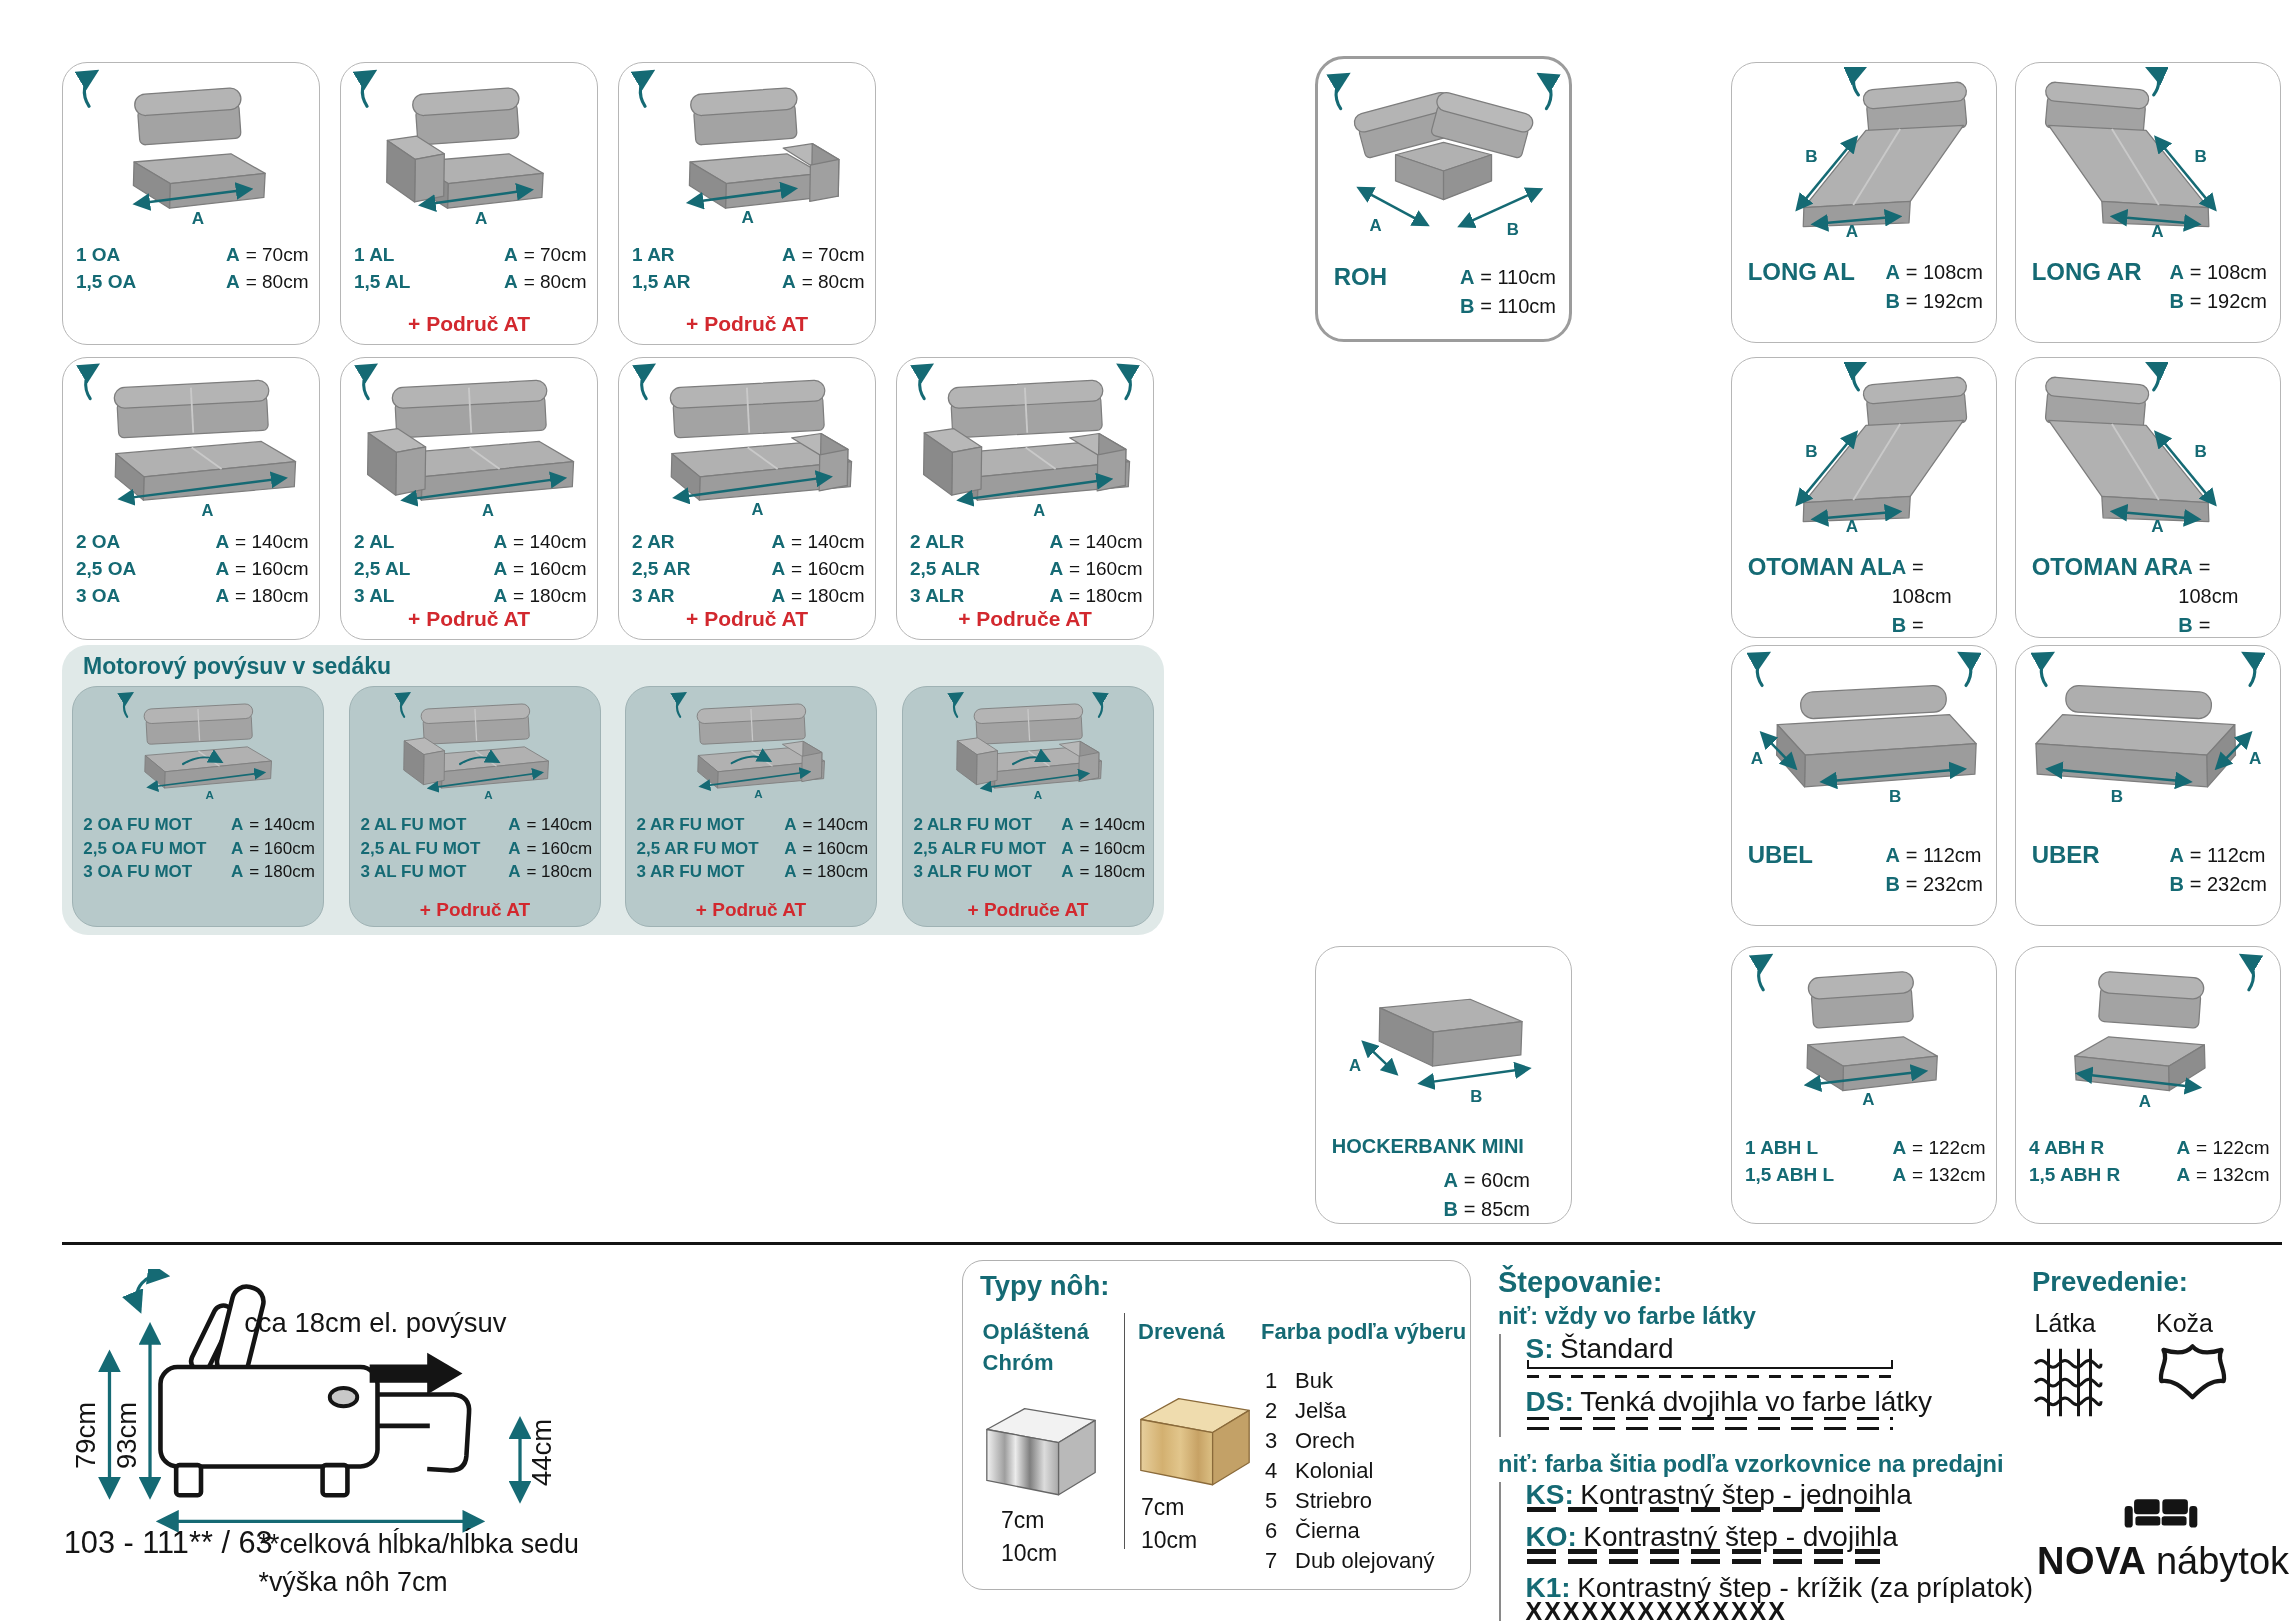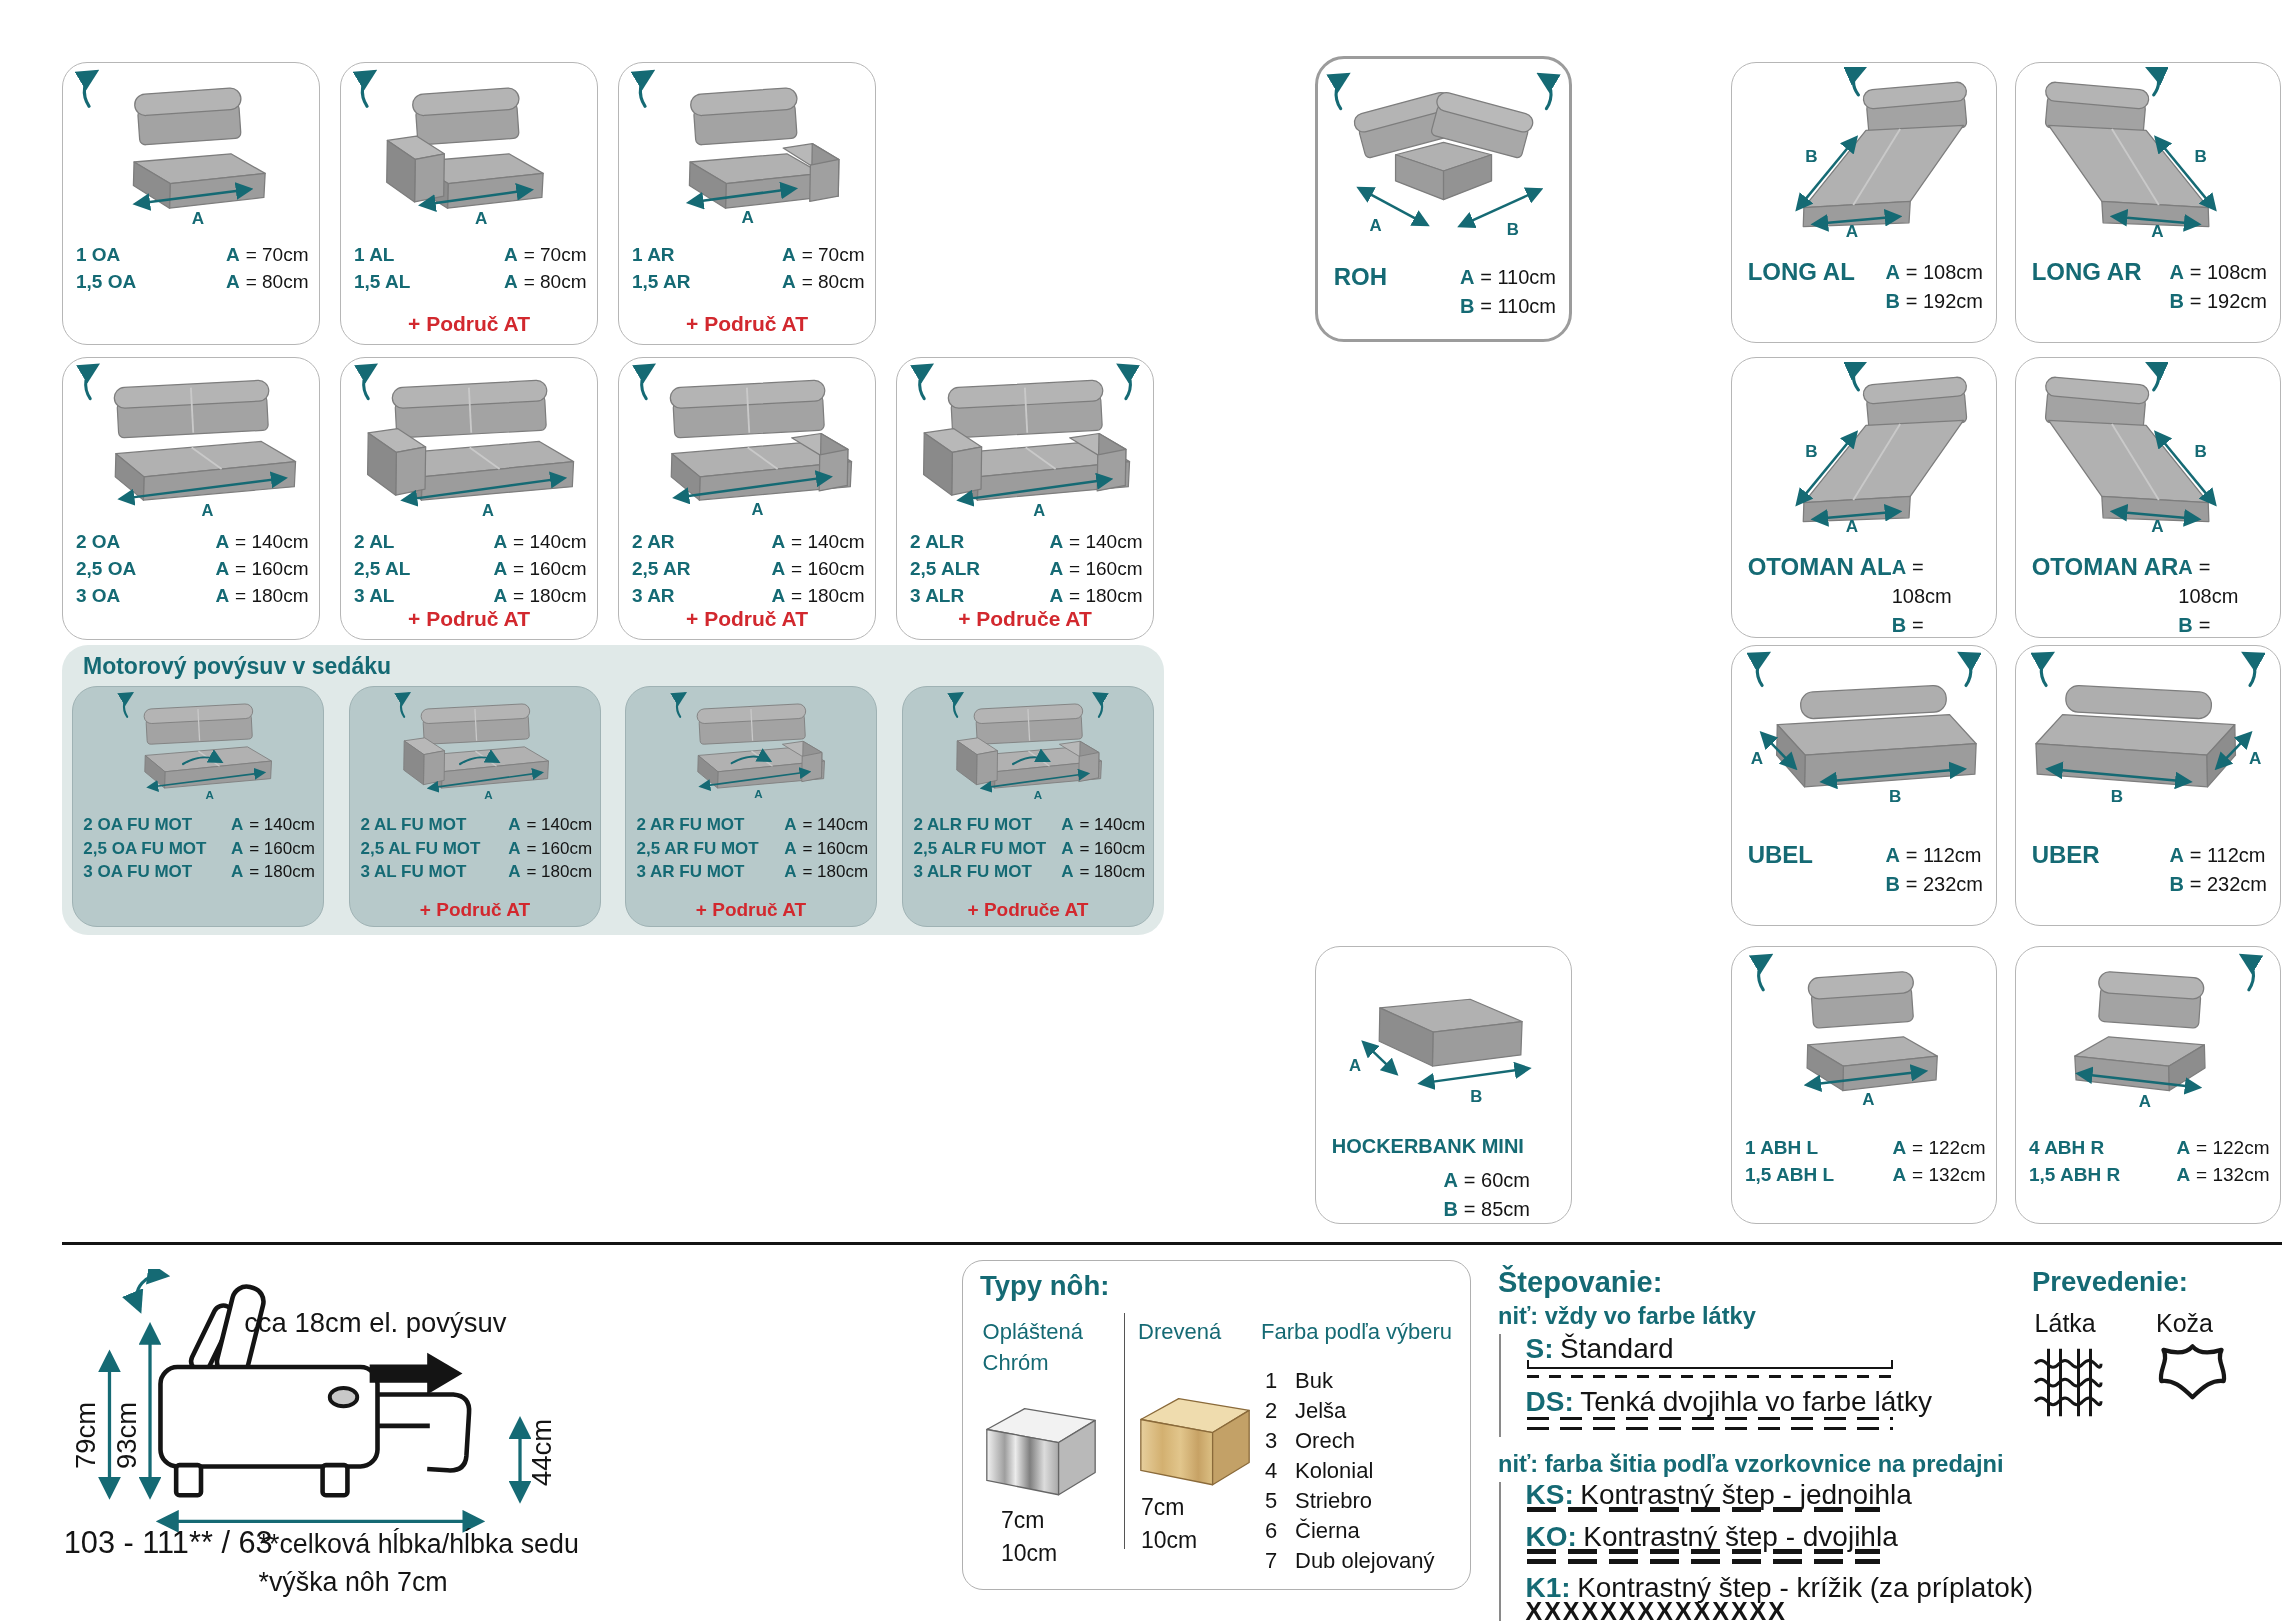--- a/index.html
+++ b/index.html
@@ -35,21 +35,21 @@
   .card.roh .rrows{top:204px}
   .rname{color:var(--teal);font-weight:bold;font-size:24px;white-space:nowrap}
   .rdims{font-size:20px;line-height:29px;text-align:left}
   .hname{position:absolute;left:15.7px;top:188px;color:var(--teal);font-weight:bold;font-size:20px}
   .hdims{position:absolute;right:41px;top:219px;font-size:20px;line-height:29px}
   .divider{position:absolute;left:62px;top:1242px;width:2220px;height:2.6px;background:#141414}
   .box{position:absolute;border:1.3px solid #b0b0b0;border-radius:21px;background:#fff}
   .sec-title{position:absolute;font-size:29px;font-weight:bold;color:var(--teal);white-space:nowrap}
   .btitle{position:absolute;left:0;right:0;text-align:center;top:9.2px;font-size:26px;font-weight:bold;color:var(--teal)}
   .bitem{position:absolute;left:0;right:0;text-align:center;font-size:24px}
-  .coltitle{position:absolute;font-size:22px;font-weight:normal;color:var(--teal);white-space:nowrap}
+  .coltitle{position:absolute;font-size:22px;font-weight:bold;color:var(--teal);white-space:nowrap}
   .sizes{position:absolute;font-size:23px;line-height:33px}
   .nlist{position:absolute;font-size:22px;line-height:30px}
   .nlist .num{display:inline-block;width:30px}
   .vline{position:absolute;width:1.3px;background:#555}
   .tnote{position:absolute;font-size:23.6px;font-weight:bold;color:var(--teal);white-space:nowrap}
   .sitem{position:absolute;font-size:28px;white-space:nowrap}
   .sitem b{margin-right:6.5px}
   .vrule{position:absolute;width:2px;background:#8a8a8a}
   .st-bracket{position:absolute;height:9.2px;border-left:2px solid #141414;border-right:2px solid #141414;border-bottom:2px solid #141414}
   .st-dash{position:absolute;height:2.6px;background:repeating-linear-gradient(90deg,#141414 0 11.8px,transparent 11.8px 22px)}
@@ -726,15 +726,28 @@
         <path d="M4,50 q8,-9 16,0 t16,0 t16,0 t16,0 t16,0 t8,0"></path>
         <path d="M4,75 q8,-9 16,0 t16,0 t16,0 t16,0 t16,0 t8,0"></path>
       </g>
     </svg>
     <div class="plabel" style="left:124px;top:43px">Koža</div>
     <svg class="abs" style="left:118px;top:75px;width:85px;height:73px" viewBox="0 0 120 100">
       <path d="M60,6 C50,18 32,15 19,11 C27,26 12,40 16,55 C32,53 44,62 60,78 C76,62 88,53 104,55 C108,40 93,26 101,11 C88,15 70,18 60,6 Z" fill="none" stroke="#161616" stroke-width="6" stroke-linejoin="round"></path>
     </svg>
   </div>
 
+  <div class="abs" style="left:2032px;top:1498px;width:262px;height:108px">
+    <svg class="abs" style="left:87px;top:0;width:88px;height:37px" viewBox="0 0 130 55">
+      <g fill="#141414">
+        <rect x="22" y="2" width="38" height="22" rx="5"></rect>
+        <rect x="64" y="2" width="38" height="22" rx="5"></rect>
+        <rect x="24" y="27" width="37" height="14" rx="4"></rect>
+        <rect x="63" y="27" width="37" height="14" rx="4"></rect>
+        <rect x="8" y="12" width="12" height="32" rx="5"></rect>
+        <rect x="104" y="12" width="12" height="32" rx="5"></rect>
+      </g>
+    </svg>
+    <div class="brand"><b>NOVA</b><span>nábytok</span></div>
+  </div>
 
 </div>
 
 
 </body></html>

